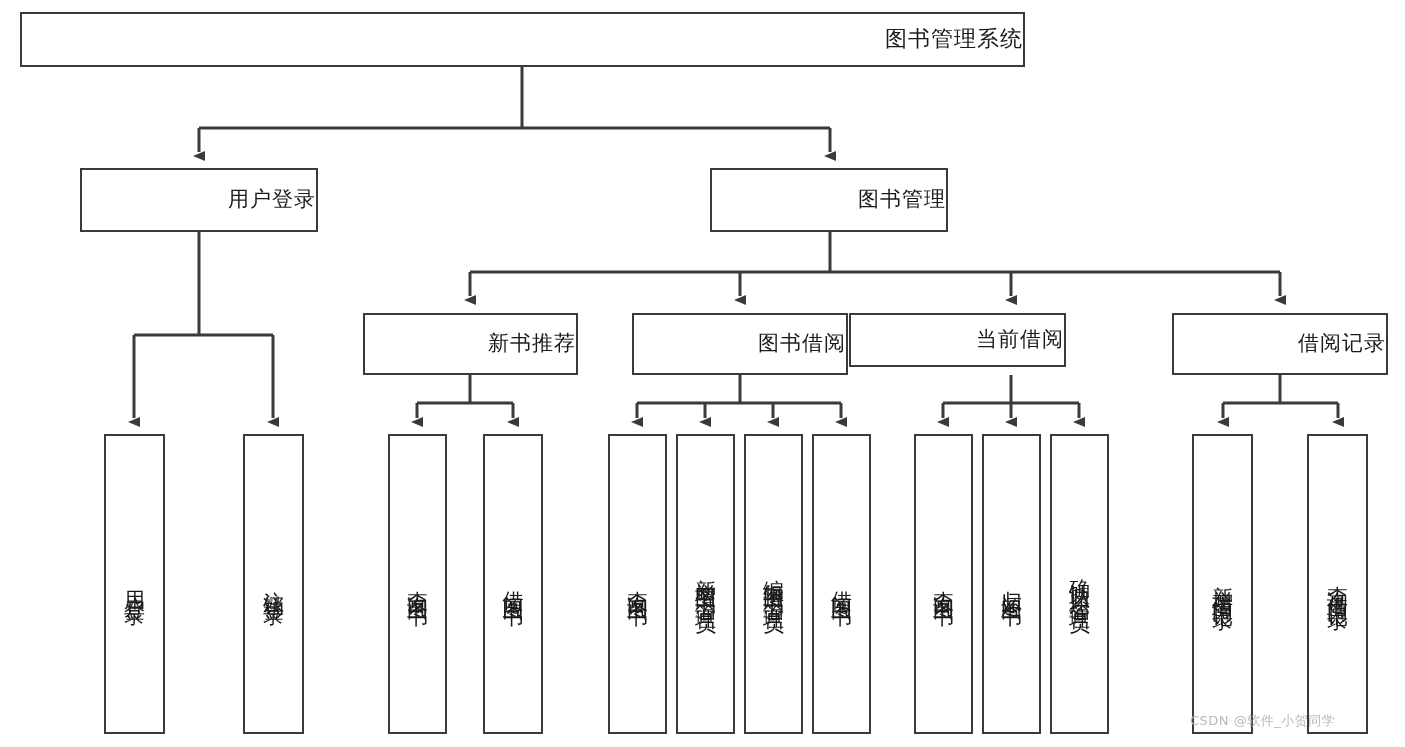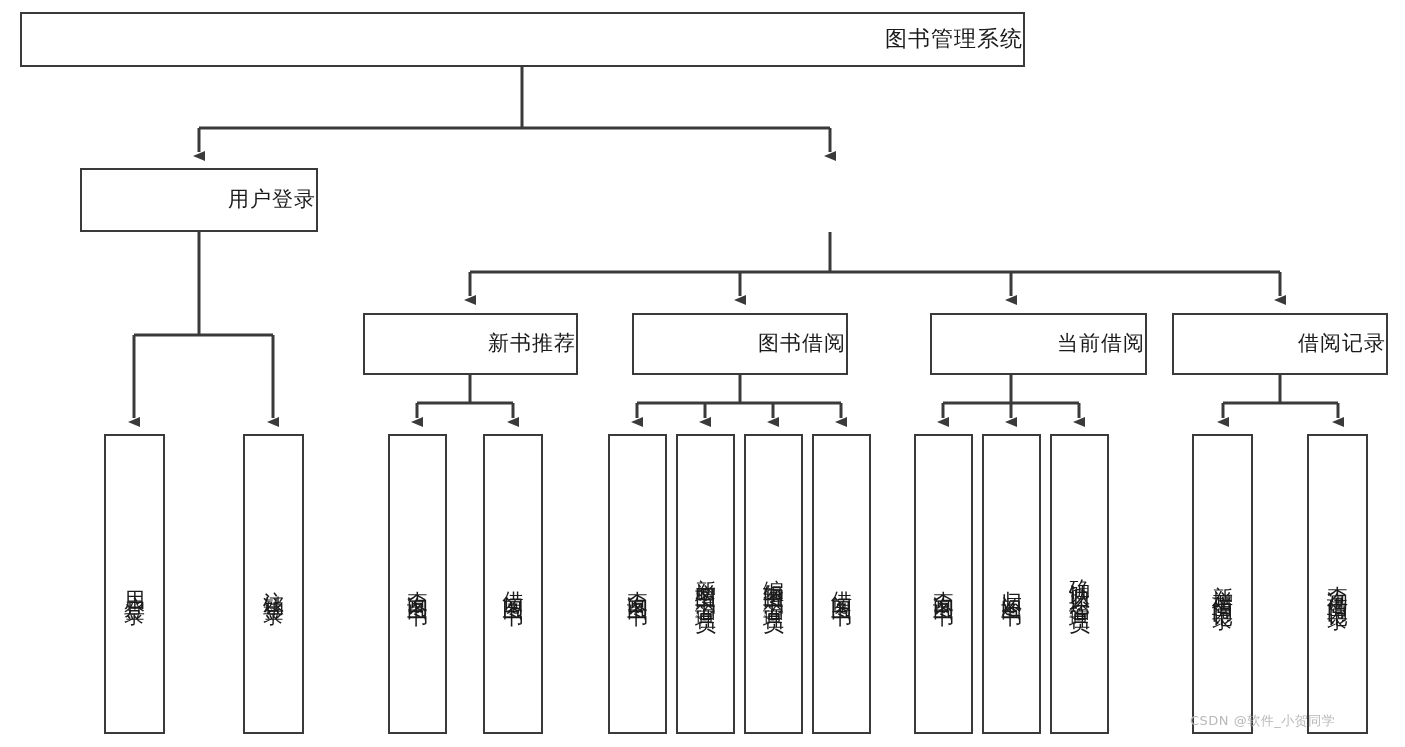--- a/index.html
+++ b/index.html
@@ -127,28 +127,31 @@
     </g>
   </svg>
 
   <div class="node node-h node-title" style="left:20px; top:12px; width:1005px; height:55px;">
     <span>图书管理系统</span>
   </div>
 
   <div class="node node-h" style="left:80px; top:168px; width:238px; height:64px;">
     <span>用户登录</span>
   </div>
+  <div class="node node-h" style="left:710px; top:168px; width:238px; height:64px;">
+    <span>图书管理</span>
+  </div>
 
   <div class="node node-h" style="left:363px; top:313px; width:215px; height:62px;">
     <span>新书推荐</span>
   </div>
   <div class="node node-h" style="left:632px; top:313px; width:216px; height:62px;">
     <span>图书借阅</span>
   </div>
-  <div class="node node-h" style="left:930px; top:313px; width:217px; height:62px;">
+  <div class="node node-h" style="left:849px; top:313px; width:217px; height:54px;">
     <span>当前借阅</span>
   </div>
   <div class="node node-h" style="left:1172px; top:313px; width:216px; height:62px;">
     <span>借阅记录</span>
   </div>
 
   <div class="node node-v" style="left:104px; top:434px; width:61px; height:300px;">
     <span class="vlabel">用户登录</span>
   </div>
   <div class="node node-v" style="left:243px; top:434px; width:61px; height:300px;">

